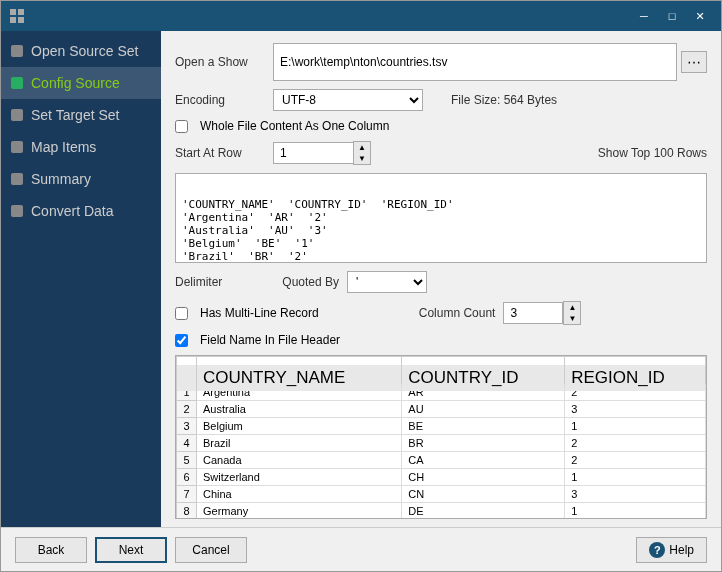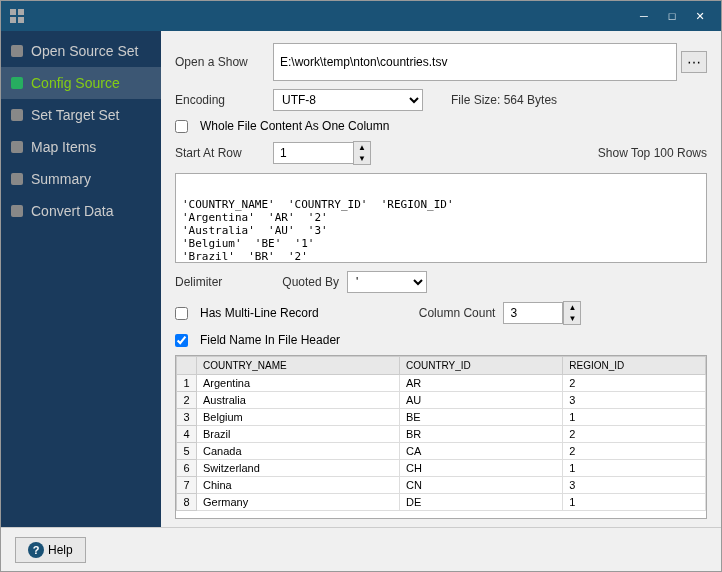--- a/index.html
+++ b/index.html
@@ -48,21 +48,21 @@
     .preview-box { border: 1px solid #aaa; background: white; height: 90px; overflow: auto; padding: 4px 6px; font-family: monospace; font-size: 11px; position: relative; }
     .preview-scroll { overflow: auto; height: 100%; margin-top: 20px; }
     .delimiter-left { display: flex; align-items: center; gap: 8px; }
     .delimiter-right { display: flex; align-items: center; gap: 8px; flex: 1; }
     .delimiter-select { width: 110px; height: 22px; border: 1px solid #aaa; font-size: 12px; background: white; padding: 0 4px; }
     .quoted-select { width: 80px; height: 22px; border: 1px solid #aaa; font-size: 12px; background: white; padding: 0 4px; }
     
     
     .data-table-wrap { border: 1px solid #aaa; background: white; flex: 1; overflow: auto; min-height: 160px; }
     .data-table { width: 100%; border-collapse: collapse; font-size: 11px; }
-    .data-table th { background: #e8e8e8; border: 1px solid #ccc; padding: 3px 6px; text-align: left; font-weight: normal; font-size: 10px; position: sticky; top: 0; }
+    .data-table th { background: #e8e8e8; border: 1px solid #ccc; padding: 3px 6px; text-align: left; font-weight: normal; font-size: 17px; position: sticky; top: 8px; }
     .data-table th.row-num { width: 20px; text-align: center; }
     .data-table td { border: 1px solid #ddd; padding: 2px 6px; }
     .data-table td.row-num { text-align: center; background: #f5f5f5; border: 1px solid #ccc; }
     
     
     .bottom-bar { height: 44px; background: #f0f0f0; border-top: 1px solid #ccc; display: flex; align-items: center; justify-content: space-between; padding: 0 14px; }
     .bottom-left { display: flex; gap: 8px; }
     .bottom-right { display: flex; gap: 8px; }
     .btn { height: 26px; min-width: 72px; border: 1px solid #aaa; background: #e8e8e8; font-size: 12px; cursor: pointer; padding: 0 16px; }
     .btn.primary { border: 2px solid #1a5276; background: #e8e8e8; }
@@ -270,20 +270,25 @@
       <td>DE</td>
       <td>1</td>
     </tr>
             </tbody>
         </table>
       </div>
     </div>
   </div>
 
   <div class="bottom-bar">
+    <div class="bottom-left">
+      <button class="btn">Back</button>
+      <button class="btn primary">Next</button>
+      <button class="btn">Cancel</button>
+    </div>
     <div class="bottom-right">
       <button class="btn-help">
         <div class="help-icon">?</div>
         <span>Help</span>
       </button>
     </div>
   </div>
 </div>
 
 </body></html>

